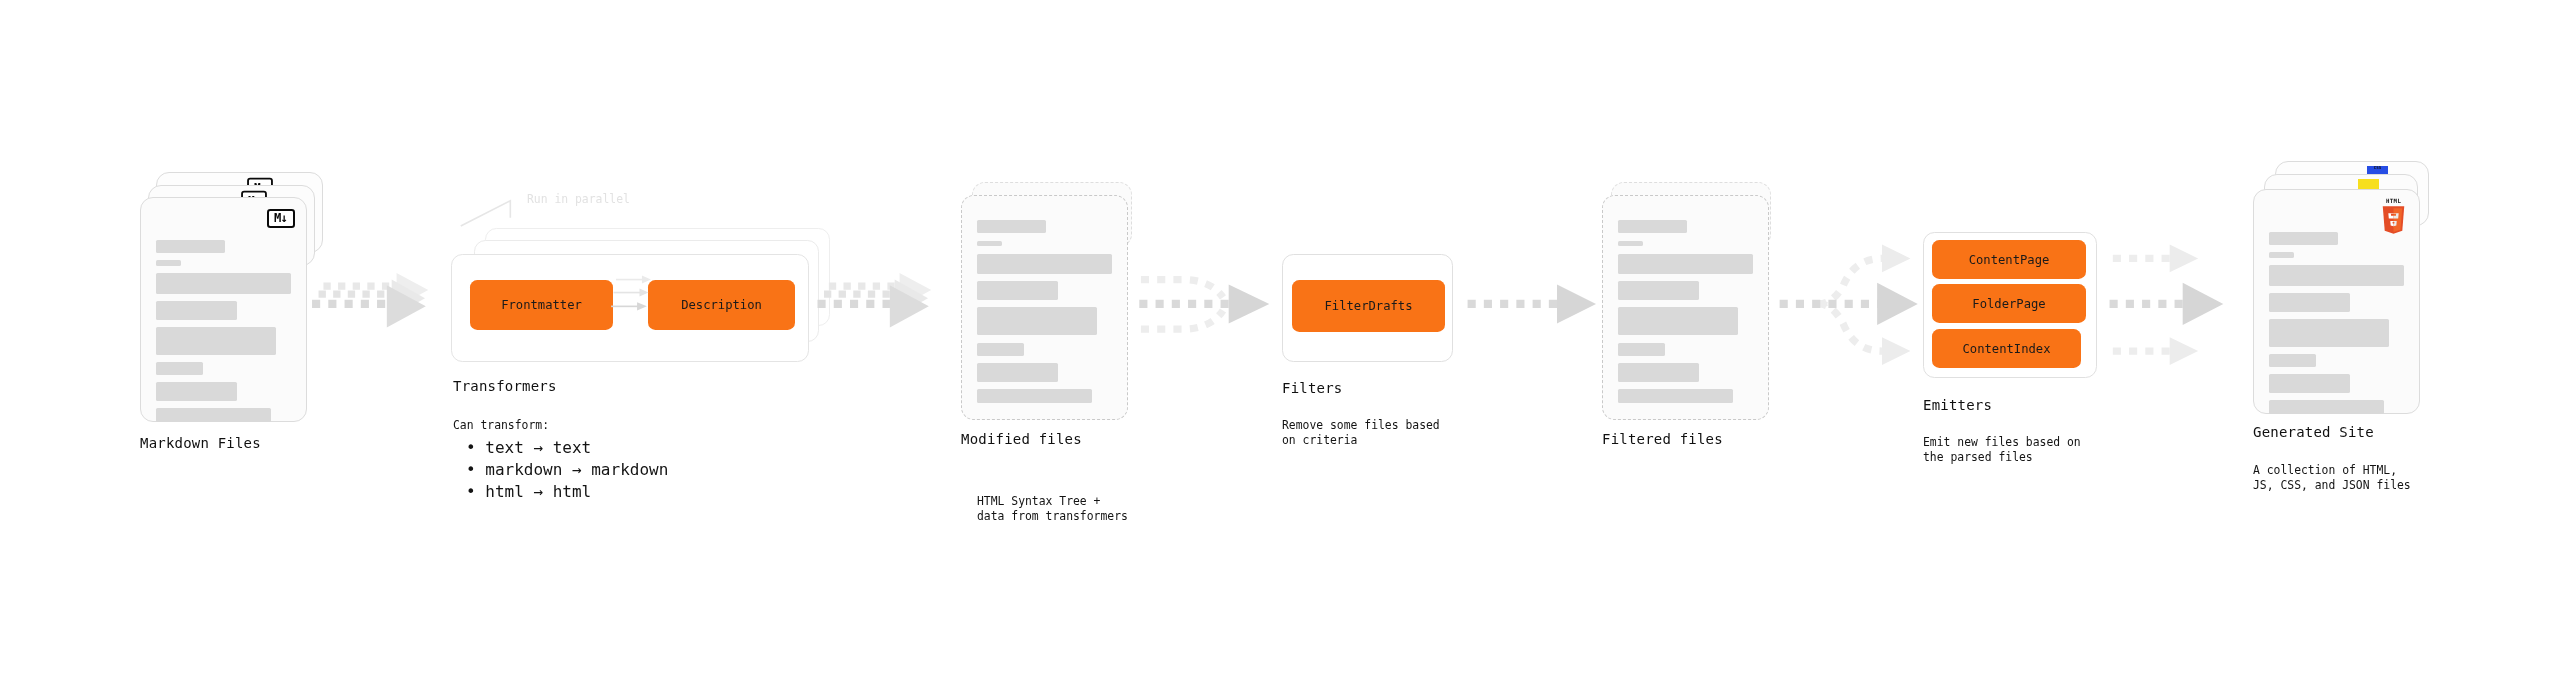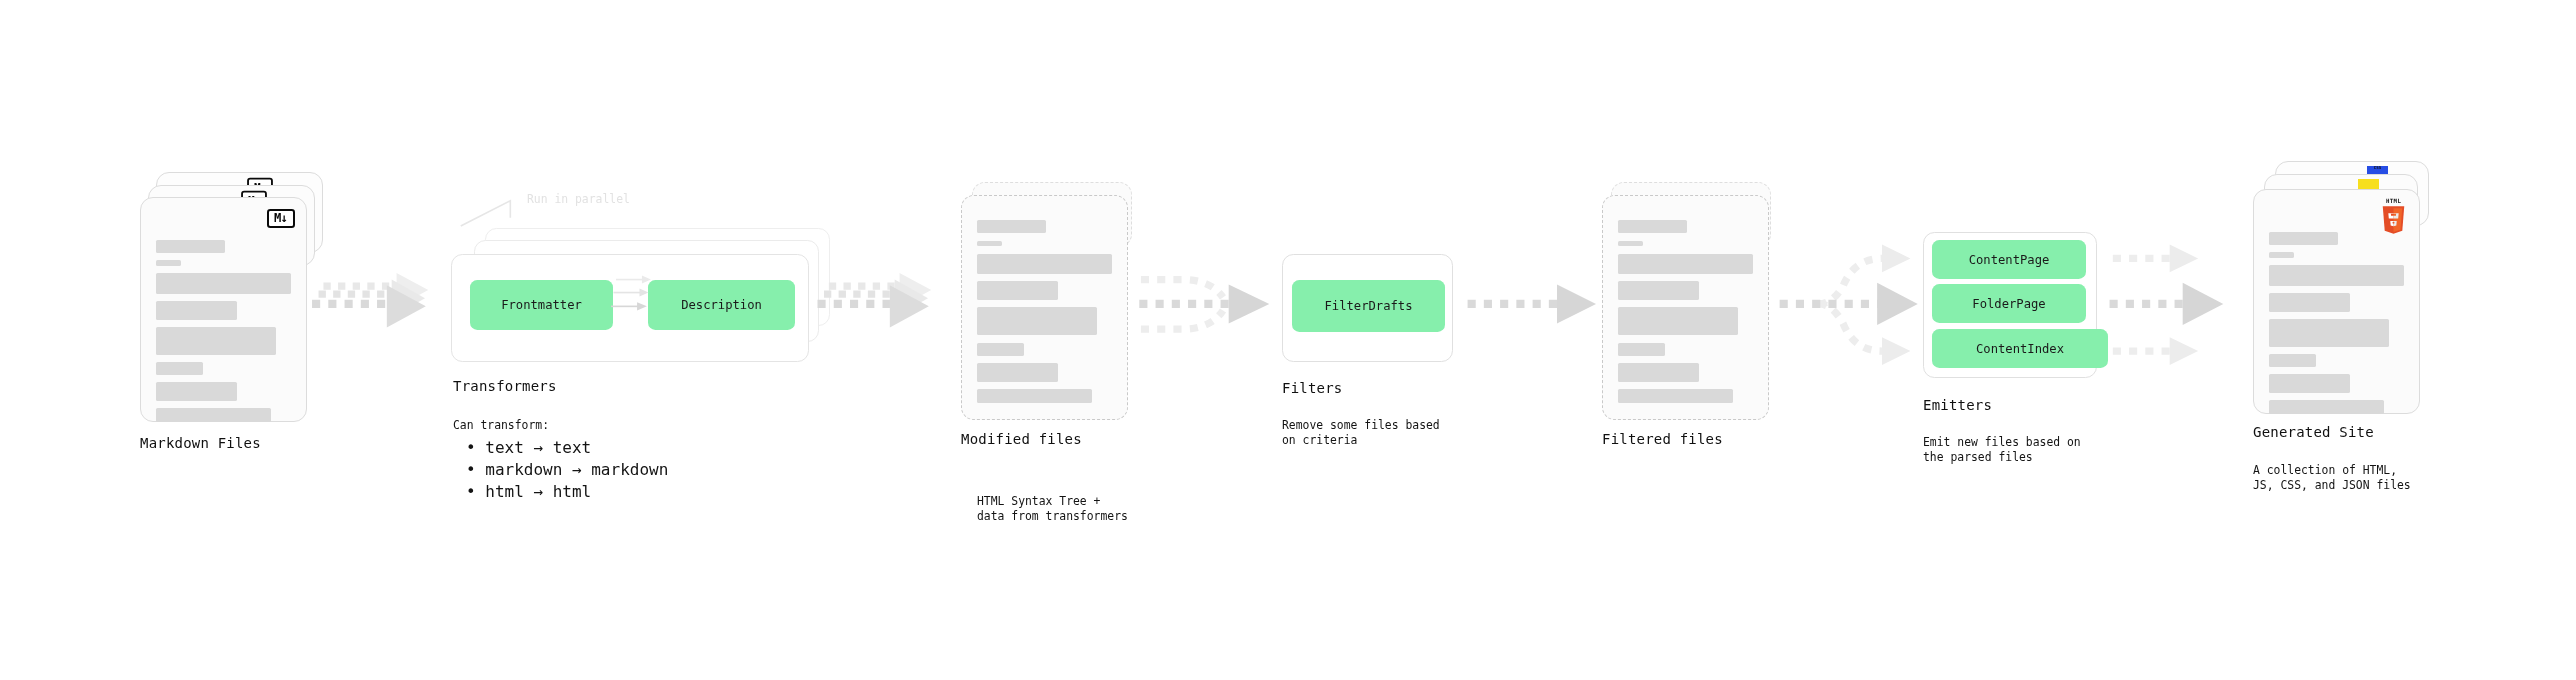--- a/index.html
+++ b/index.html
@@ -87,21 +87,21 @@
   
   .pillbox {
     position: absolute;
     border: 1.6px solid #e0e0e0;
     border-radius: 11.4px;
     background: #ffffff;
     box-sizing: border-box;
   }
   .pill {
     position: absolute;
-    background: #86efac;
+    background: #f97316;
     border-radius: 7.3px;
     display: flex; align-items: center; justify-content: center;
     font-size: 12.2px;
     color: #1a1a1a;
     box-sizing: border-box;
     white-space: nowrap;
   }
   .pill.g1 { background: #e4e4e4; }
   .pill.g2 { background: #ededed; }
 
@@ -299,21 +299,21 @@
     </g>
     <polygon points="2316,301 2351,318 2316,335" fill="#ececec"></polygon>
     <polygon points="2316,415 2351,432 2316,449" fill="#ececec"></polygon>
     <polygon points="2310,348 2360,374 2310,400" fill="#d6d6d6"></polygon>
   </svg>
 
   <div class="node">
     <div class="pillbox" style="left:1923px; top:232px; width:174px; height:146px;"></div>
     <div class="pill" style="left:1932px; top:240px; width:154px; height:39px;">ContentPage</div>
     <div class="pill" style="left:1932px; top:284px; width:154px; height:39px;">FolderPage</div>
-    <div class="pill" style="left:1932px; top:329px; width:176px; height:39px;">ContentIndex</div>
+    <div class="pill" style="left:1932px; top:329px; width:149px; height:39px;">ContentIndex</div>
     <div class="title" style="left:1923px; top:397px;">Emitters</div>
     <div class="caption" style="left:1923px; top:435px;">Emit new files based on
 the parsed files</div>
   </div>
 
   <svg class="ovl" width="2576" height="681" viewBox="0 0 3170 838">
     <line x1="2600" y1="318" x2="2672" y2="318" stroke="#ededed" stroke-width="9" stroke-dasharray="10 10" fill="none"></line>
     <polygon points="2670,301 2705,318 2670,335" fill="#ececec"></polygon>
     <line x1="2600" y1="432" x2="2672" y2="432" stroke="#ededed" stroke-width="9" stroke-dasharray="10 10" fill="none"></line>
     <polygon points="2670,415 2705,432 2670,449" fill="#ececec"></polygon>

